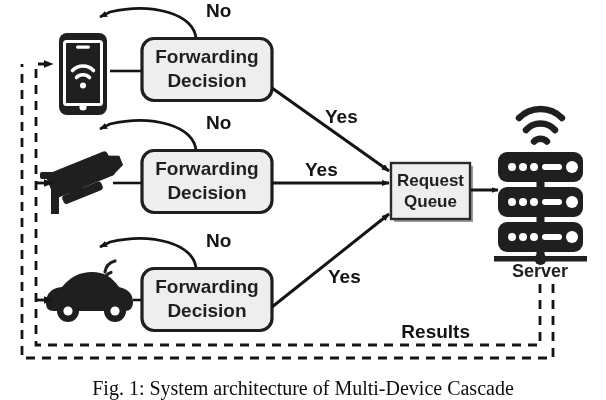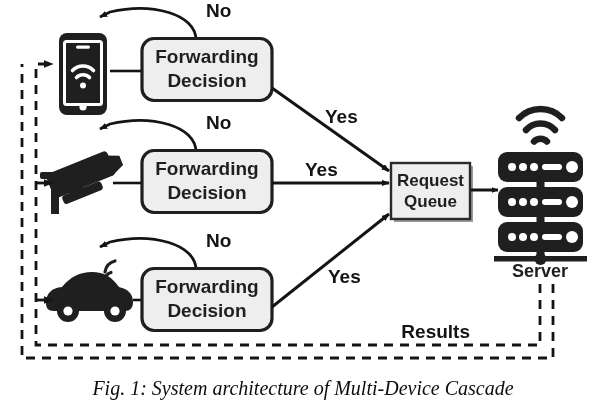--- a/index.html
+++ b/index.html
@@ -2,21 +2,21 @@
 <html><head>
 <meta charset="utf-8">
 <style>
   html,body{margin:0;padding:0;background:#ffffff;}
   body{width:606px;height:400px;overflow:hidden;
        font-family:"Liberation Sans",sans-serif;}
   #fig{position:relative;width:505px;height:400px;background:#fff;padding-left:23px;}
   #canvas{position:absolute;left:0;top:0;}
   .cap{position:absolute;left:0;top:373px;width:606px;text-align:center;
        font-family:"Liberation Serif",serif;font-size:20px;color:#0d0d0d;
-       white-space:nowrap;overflow:hidden;height:27px;line-height:30px;font-style:italic;}
+       white-space:nowrap;overflow:hidden;height:27px;line-height:30px;}
   text{font-family:"Liberation Sans",sans-serif;}
 </style>
 </head>
 <body>
 
 <div id="fig">
 
   <svg id="canvas" width="606" height="400" viewBox="0 0 606 400">
     <defs>
       <marker id="ah" markerWidth="9" markerHeight="9" refX="7.2" refY="3.2" orient="auto" markerUnits="userSpaceOnUse">

